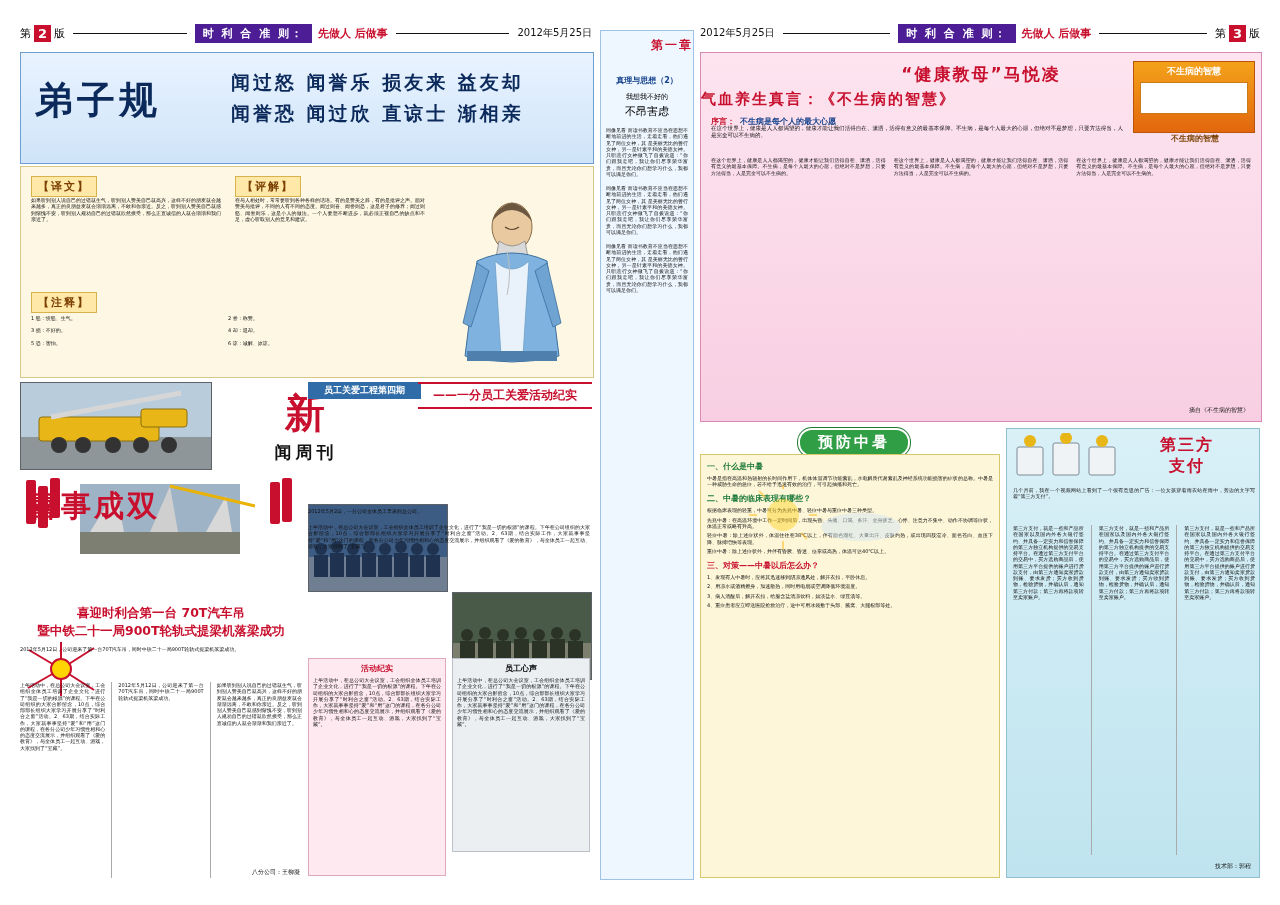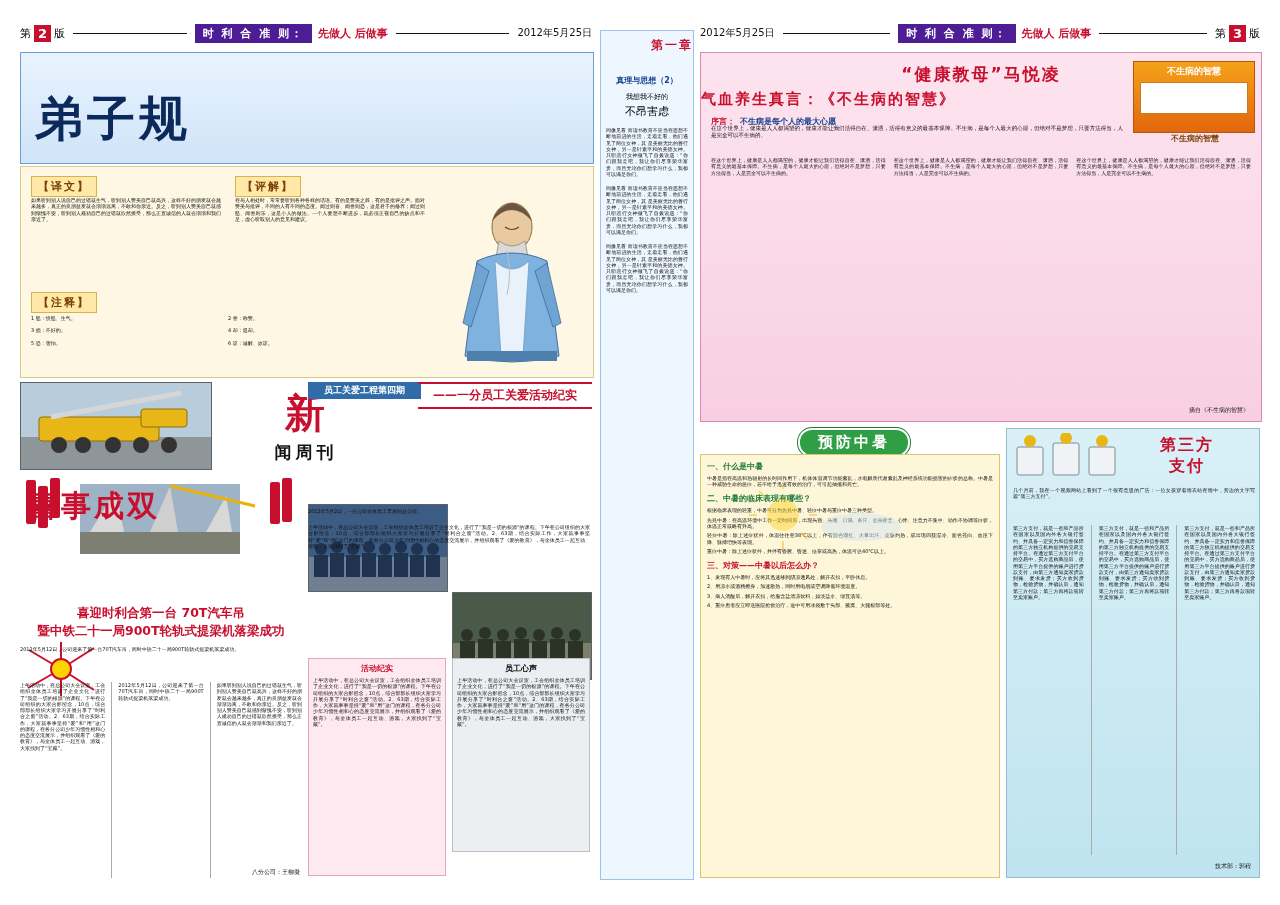--- a/index.html
+++ b/index.html
@@ -33,21 +33,21 @@
 
   
   #leftpage{left:20px;top:30px;width:572px;height:848px;}
 
   .dzg-box{
     position:absolute;left:0;top:22px;width:572px;height:110px;
     background:linear-gradient(#e9f3ff,#cfe4f8);
     border:1px solid #6a9fd0;
   }
   .dzg-title{
-    position:absolute;left:14px;top:34px;font-size:48px;font-weight:bold;
+    position:absolute;left:14px;top:22px;font-size:38px;font-weight:bold;
     color:#0b2a5b;letter-spacing:4px;
   }
   .dzg-verse{
     position:absolute;left:210px;top:14px;width:352px;
     font-size:19px;font-weight:bold;color:#0b2a5b;line-height:1.65;
     letter-spacing:3px;
   }
 
   .panelA{position:absolute;left:0;top:136px;width:572px;height:210px;
     background:#fdf7e3;border:1px solid #d8c98a;}
@@ -130,20 +130,24 @@
       </div>
       <div style="flex:1;height:1px;background:#111;margin:0 8px;"></div>
       <div class="banner">时 利 合 准 则：</div>
       <div class="motto">先做人 后做事</div>
       <div style="flex:1;height:1px;background:#111;margin:0 8px;"></div>
       <div class="date">2012年5月25日</div>
     </div>
 
     <div class="dzg-box">
       <div class="dzg-title">弟子规</div>
+      <div class="dzg-verse">
+        <div>闻过怒  闻誉乐  损友来  益友却</div>
+        <div>闻誉恐  闻过欣  直谅士  渐相亲</div>
+      </div>
     </div>
 
     <div class="panelA">
 
       <div class="abs" style="left:10px;top:8px;">
         <span class="hdr-yellow">【译文】</span>
       </div>
       <div class="abs tiny cjk" style="left:10px;top:30px;width:190px;height:86px;">如果听到别人说自己的过错就生气，听到别人赞美自己就高兴，这样不好的朋友就会越来越多，真正的良朋益友就会渐渐远离，不敢和你亲近。反之，听到别人赞美自己就感到惭愧不安，听到别人规劝自己的过错就欣然接受，那么正直诚信的人就会渐渐和我们亲近了。</div>
 
       <div class="abs" style="left:214px;top:8px;">

